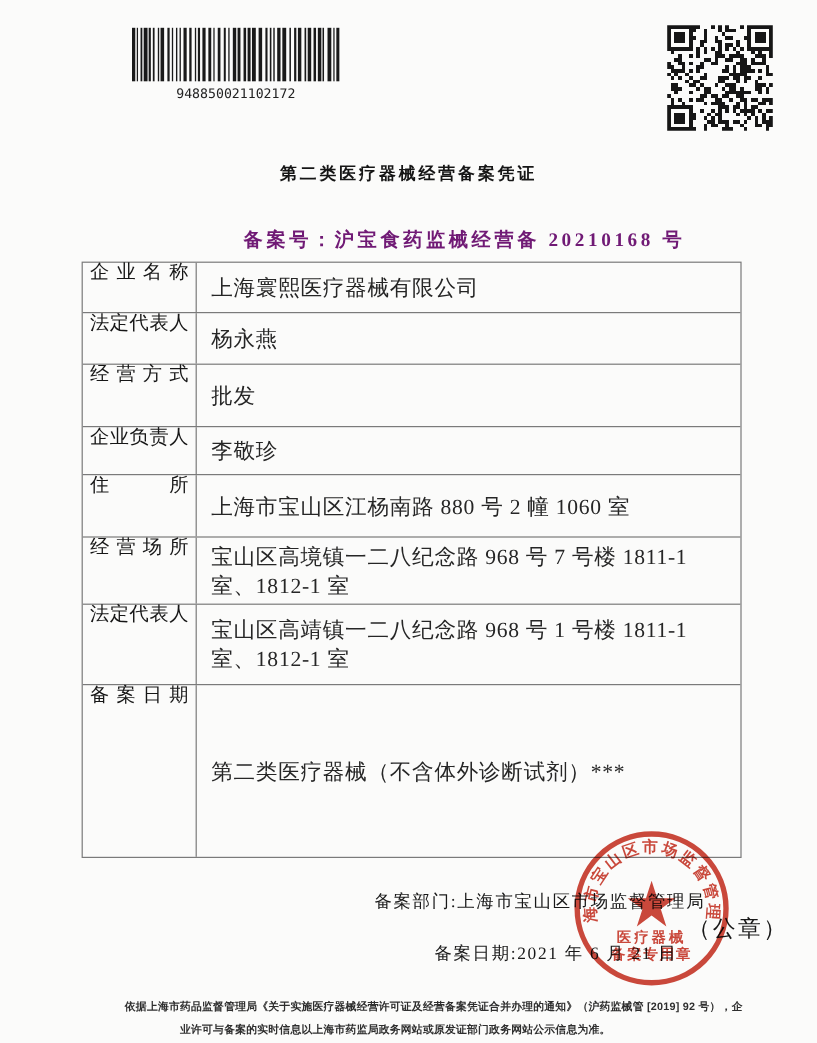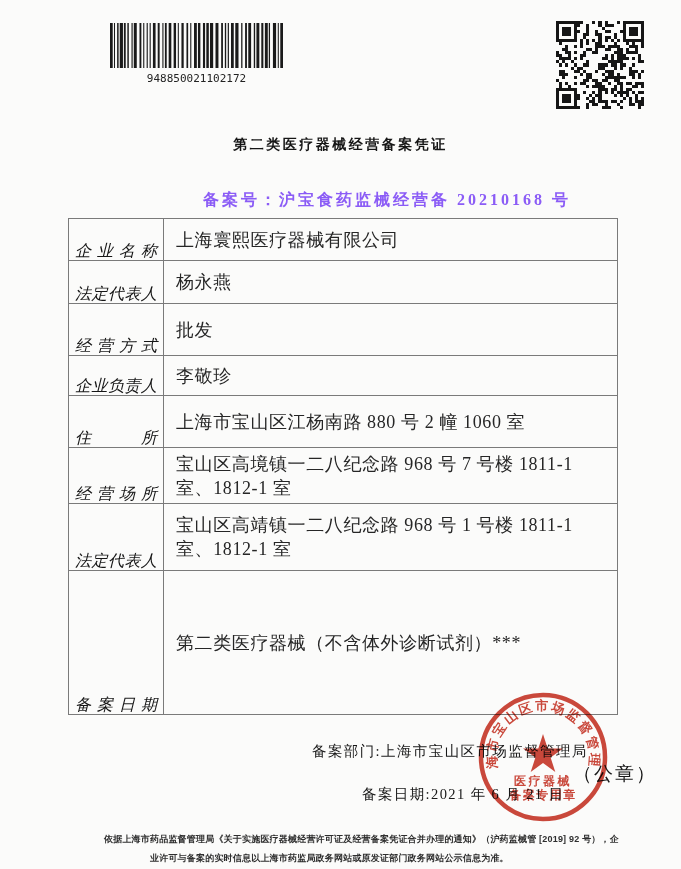--- a/index.html
+++ b/index.html
@@ -30,38 +30,38 @@
   .title {
     left: 0; top: 136px; width: 681px;
     text-align: center;
     font-family: "Liberation Sans", "DejaVu Sans", sans-serif;
     font-weight: 700; font-size: 14px; letter-spacing: 2.5px;
     color: #151515;
   }
   .record-line {
     left: 203px; top: 190px;
     font-size: 16px; font-weight: 600; letter-spacing: 3px;
-    color: #8b5cf6; white-space: nowrap;
+    color: #701a75; white-space: nowrap;
   }
 
   
   .cert-table {
     left: 68px; top: 218px; width: 550px; height: 497px;
     border: 1px solid var(--line);
     box-sizing: border-box;
     display: flex; flex-direction: column;
     background: transparent;
   }
   .trow { display: flex; border-bottom: 1px solid var(--line); box-sizing: border-box; }
   .trow:last-child { border-bottom: none; flex: 1; }
   .h42{height:42px}.h43{height:43px}.h40{height:40px}.h52{height:52px}.h56{height:56px}.h67{height:67px}
   .tlabel {
     width: 95px; flex: 0 0 95px;
     border-right: 1px solid var(--line); box-sizing: border-box;
-    display: flex; align-items: flex-end; justify-content: center; font-style: italic;
+    display: flex; align-items: flex-start; justify-content: center;
   }
   .tlabel .jl {
     display: inline-block; width: 82px;
     font-size: 16px; color: #161616;
     text-align: justify; text-align-last: justify;
     line-height: 1.1; white-space: normal;
   }
   .tvalue {
     flex: 1; display: flex; align-items: center;
     padding-left: 12px; padding-right: 8px;

